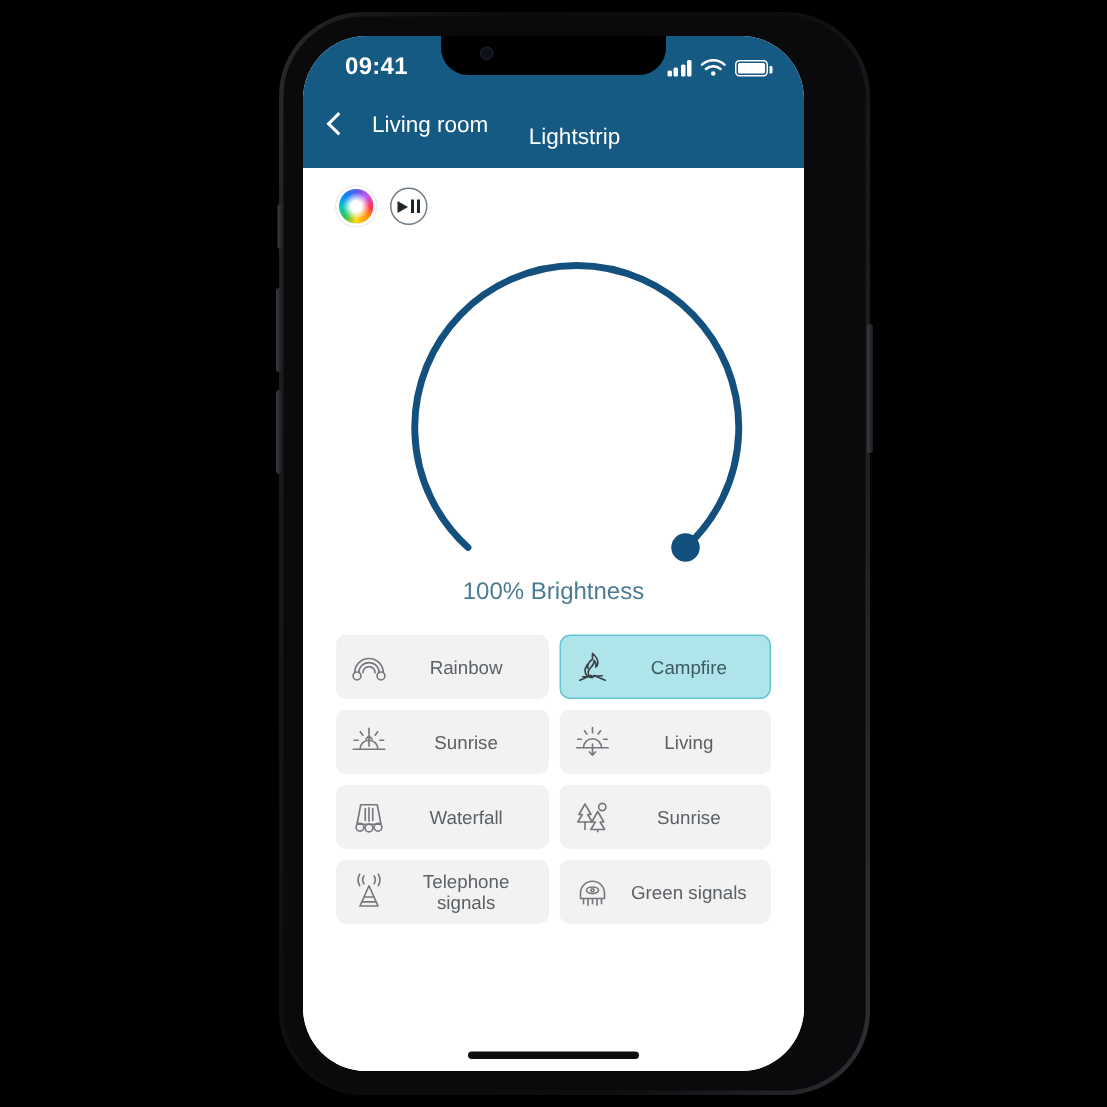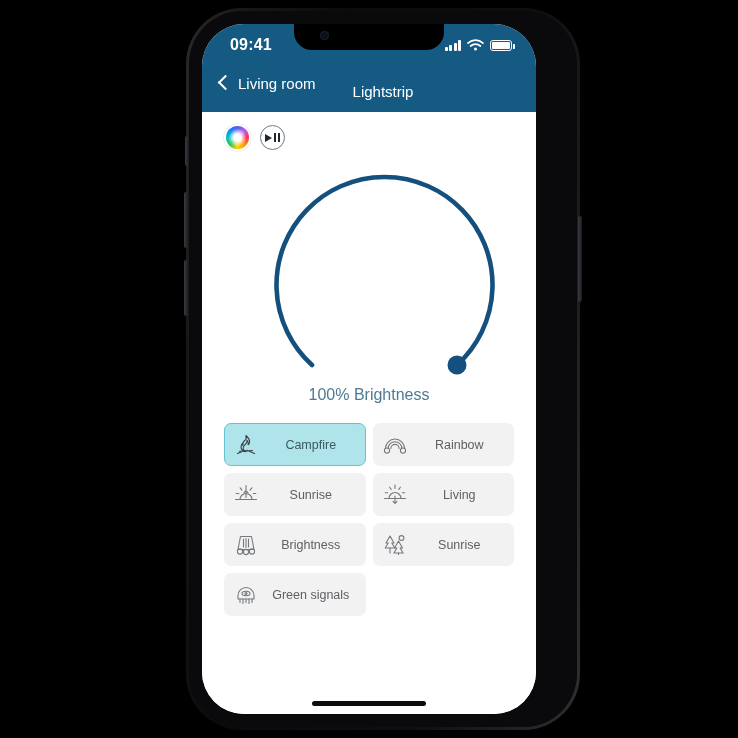--- a/index.html
+++ b/index.html
@@ -127,21 +127,21 @@
   }
 
   #nav-bar {
     height: 42px;
     background: #145a82;
     position: relative;
   }
   #back-button {
     position: absolute;
     left: 18px; top: 0; bottom: 16px;
-    display: flex; align-items: center; gap: 7px;
+    display: flex; align-items: center; gap: 17px;
     cursor: pointer;
   }
   #back-chevron {
     width: 9px; height: 9px;
     border-left: 2.2px solid #fff;
     border-bottom: 2.2px solid #fff;
     transform: rotate(45deg);
     margin-bottom: 1px;
   }
   #back-label { color: #fff; font-size: 15px; }
@@ -308,43 +308,43 @@
       <svg id="brightness-dial" viewBox="0 0 334 236">
         <path d="M 110 217 A 108 108 0 1 1 255 217" fill="none" stroke="#ffffff" stroke-width="11" stroke-linecap="round"></path>
         <path d="M 110 217 A 108 108 0 1 1 255 217" fill="none" stroke="#14507d" stroke-width="4.6" stroke-linecap="round"></path>
         <circle cx="255" cy="217" r="9.5" fill="#14507d"></circle>
       </svg>
 
       <div id="brightness-label">100% Brightness</div>
 
       <div id="preset-grid">
 
-        <div class="preset-tile selected">
-          <span class="preset-icon">
-            <svg width="26" height="26" viewBox="0 0 26 26" fill="none" stroke="#3c4147" stroke-width="1.1" stroke-linecap="round" stroke-linejoin="round">
-              <path d="M13 3.5c2.6 2.4 3.6 4.3 3.6 6.2 0 1.4-.6 2.4-1.5 3 .6-1.7.1-3.2-1-4.4.2 2.4-1 3.4-2.2 4.6-1 1-1.8 2-1.8 3.3 0 1.9 1.4 3.3 3 3.5-2.8.1-5.1-1.8-5.1-4.5 0-1.6.7-2.9 1.6-4.1-.2.9-.1 1.7.3 2.3-.3-2.6 1-4.6 3.1-5.9z"></path>
-              <path d="M4.5 21.5l7.5-3.2M21.5 21.5L14 18.3M6.5 19.2l13-.7"></path>
-            </svg>
-          </span>
-          <span class="preset-label">Campfire</span>
-        </div>
-
         <div class="preset-tile">
           <span class="preset-icon">
             <svg width="26" height="26" viewBox="0 0 26 26" fill="none" stroke="#75797e" stroke-width="1.1" stroke-linecap="round">
               <path d="M3.5 16.5a9.5 9.5 0 0 1 19 0"></path>
               <path d="M6.2 16.5a6.8 6.8 0 0 1 13.6 0"></path>
               <path d="M8.9 16.5a4.1 4.1 0 0 1 8.2 0"></path>
               <circle cx="5" cy="18.6" r="2.6"></circle>
               <circle cx="21" cy="18.6" r="2.6"></circle>
             </svg>
           </span>
           <span class="preset-label">Rainbow</span>
         </div>
 
+        <div class="preset-tile selected">
+          <span class="preset-icon">
+            <svg width="26" height="26" viewBox="0 0 26 26" fill="none" stroke="#3c4147" stroke-width="1.1" stroke-linecap="round" stroke-linejoin="round">
+              <path d="M13 3.5c2.6 2.4 3.6 4.3 3.6 6.2 0 1.4-.6 2.4-1.5 3 .6-1.7.1-3.2-1-4.4.2 2.4-1 3.4-2.2 4.6-1 1-1.8 2-1.8 3.3 0 1.9 1.4 3.3 3 3.5-2.8.1-5.1-1.8-5.1-4.5 0-1.6.7-2.9 1.6-4.1-.2.9-.1 1.7.3 2.3-.3-2.6 1-4.6 3.1-5.9z"></path>
+              <path d="M4.5 21.5l7.5-3.2M21.5 21.5L14 18.3M6.5 19.2l13-.7"></path>
+            </svg>
+          </span>
+          <span class="preset-label">Campfire</span>
+        </div>
+
         <div class="preset-tile">
           <span class="preset-icon">
             <svg width="26" height="26" viewBox="0 0 26 26" fill="none" stroke="#75797e" stroke-width="1.1" stroke-linecap="round">
               <path d="M7 17.5a6 6 0 0 1 12 0"></path>
               <path d="M2.5 17.5h21"></path>
               <path d="M13 3.5v4M7.2 5.8l1.7 2.3M18.8 5.8l-1.7 2.3M3.2 11.5h2.6M22.8 11.5h-2.6"></path>
               <path d="M13 15.5V8.5M13 8.5l-2 2.2M13 8.5l2 2.2"></path>
             </svg>
           </span>
           <span class="preset-label">Sunrise</span>
@@ -365,36 +365,47 @@
         <div class="preset-tile">
           <span class="preset-icon">
             <svg width="26" height="26" viewBox="0 0 26 26" fill="none" stroke="#75797e" stroke-width="1.1" stroke-linecap="round" stroke-linejoin="round">
               <path d="M7.5 4.5h11l2.5 13h-16z"></path>
               <path d="M10.5 7v8M13 6.5v9M15.5 7v8"></path>
               <circle cx="7" cy="19.5" r="2.6"></circle>
               <circle cx="13" cy="20" r="2.6"></circle>
               <circle cx="19" cy="19.5" r="2.6"></circle>
             </svg>
           </span>
-          <span class="preset-label">Brightness</span>
+          <span class="preset-label">Waterfall</span>
         </div>
 
         <div class="preset-tile">
           <span class="preset-icon">
             <svg width="26" height="26" viewBox="0 0 26 26" fill="none" stroke="#75797e" stroke-width="1.1" stroke-linecap="round" stroke-linejoin="round">
               <path d="M8 4l-4 7h2.2l-3 5h9.6l-3-5H12z"></path>
               <path d="M8 16v5"></path>
               <path d="M16.5 9l-4 7h2.4l-3 5h9.2l-3-5h2.4z"></path>
               <path d="M16.5 21v1.5"></path>
               <circle cx="19.5" cy="6" r="2.4"></circle>
             </svg>
           </span>
           <span class="preset-label">Sunrise</span>
         </div>
 
+        <div class="preset-tile">
+          <span class="preset-icon">
+            <svg width="26" height="26" viewBox="0 0 26 26" fill="none" stroke="#75797e" stroke-width="1.1" stroke-linecap="round" stroke-linejoin="round">
+              <path d="M9.6 7.2a4.8 4.8 0 0 1 0-5.2M6.8 8.4a7.6 7.6 0 0 1 0-7.6"></path>
+              <path d="M16.4 7.2a4.8 4.8 0 0 0 0-5.2M19.2 8.4a7.6 7.6 0 0 0 0-7.6"></path>
+              <path d="M13 8.5L7 22h12z"></path>
+              <path d="M9.6 16h6.8M8.4 19.2h9.2"></path>
+            </svg>
+          </span>
+          <span class="preset-label">Telephone signals</span>
+        </div>
 
         <div class="preset-tile">
           <span class="preset-icon">
             <svg width="26" height="26" viewBox="0 0 26 26" fill="none" stroke="#75797e" stroke-width="1.1" stroke-linecap="round" stroke-linejoin="round">
               <path d="M5 13.5a8 8 0 0 1 16 0v3.5H5z"></path>
               <ellipse cx="13" cy="11.5" rx="4" ry="2.2"></ellipse>
               <circle cx="13" cy="11.5" r="1"></circle>
               <path d="M7 17v3.5M10 17v4.5M13 17v3.5M16 17v4.5M19 17v3.5"></path>
             </svg>
           </span>

